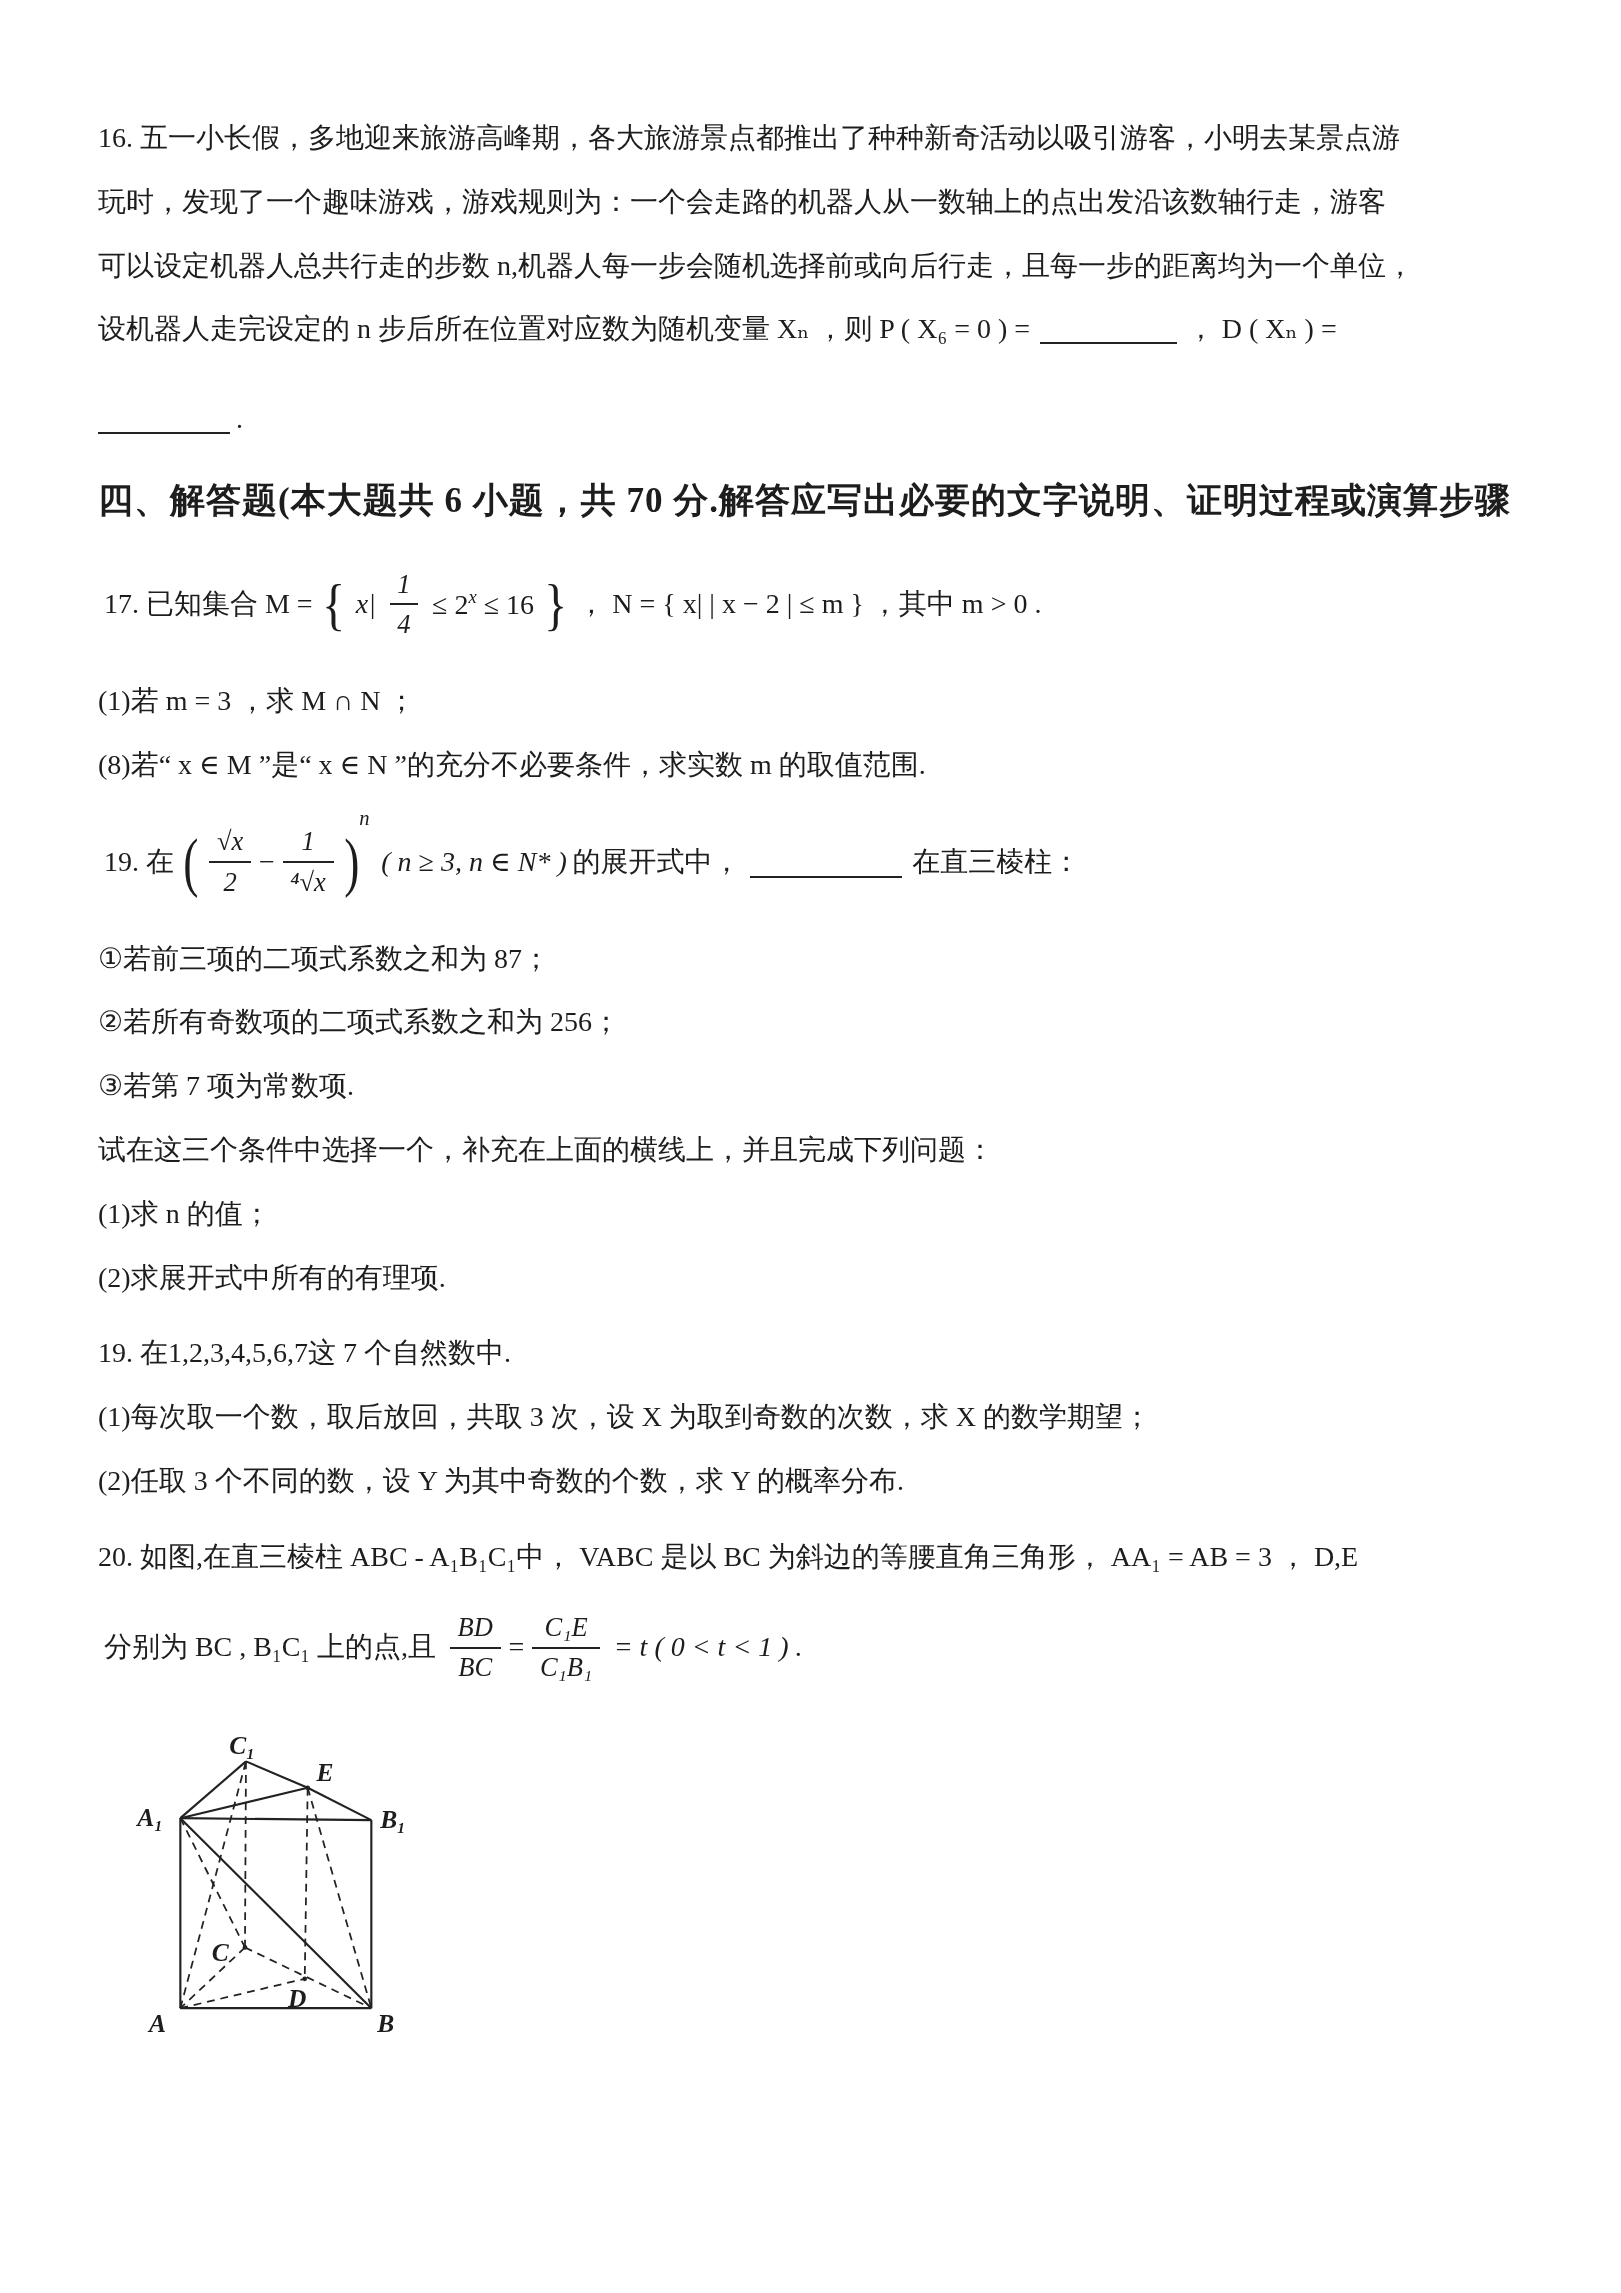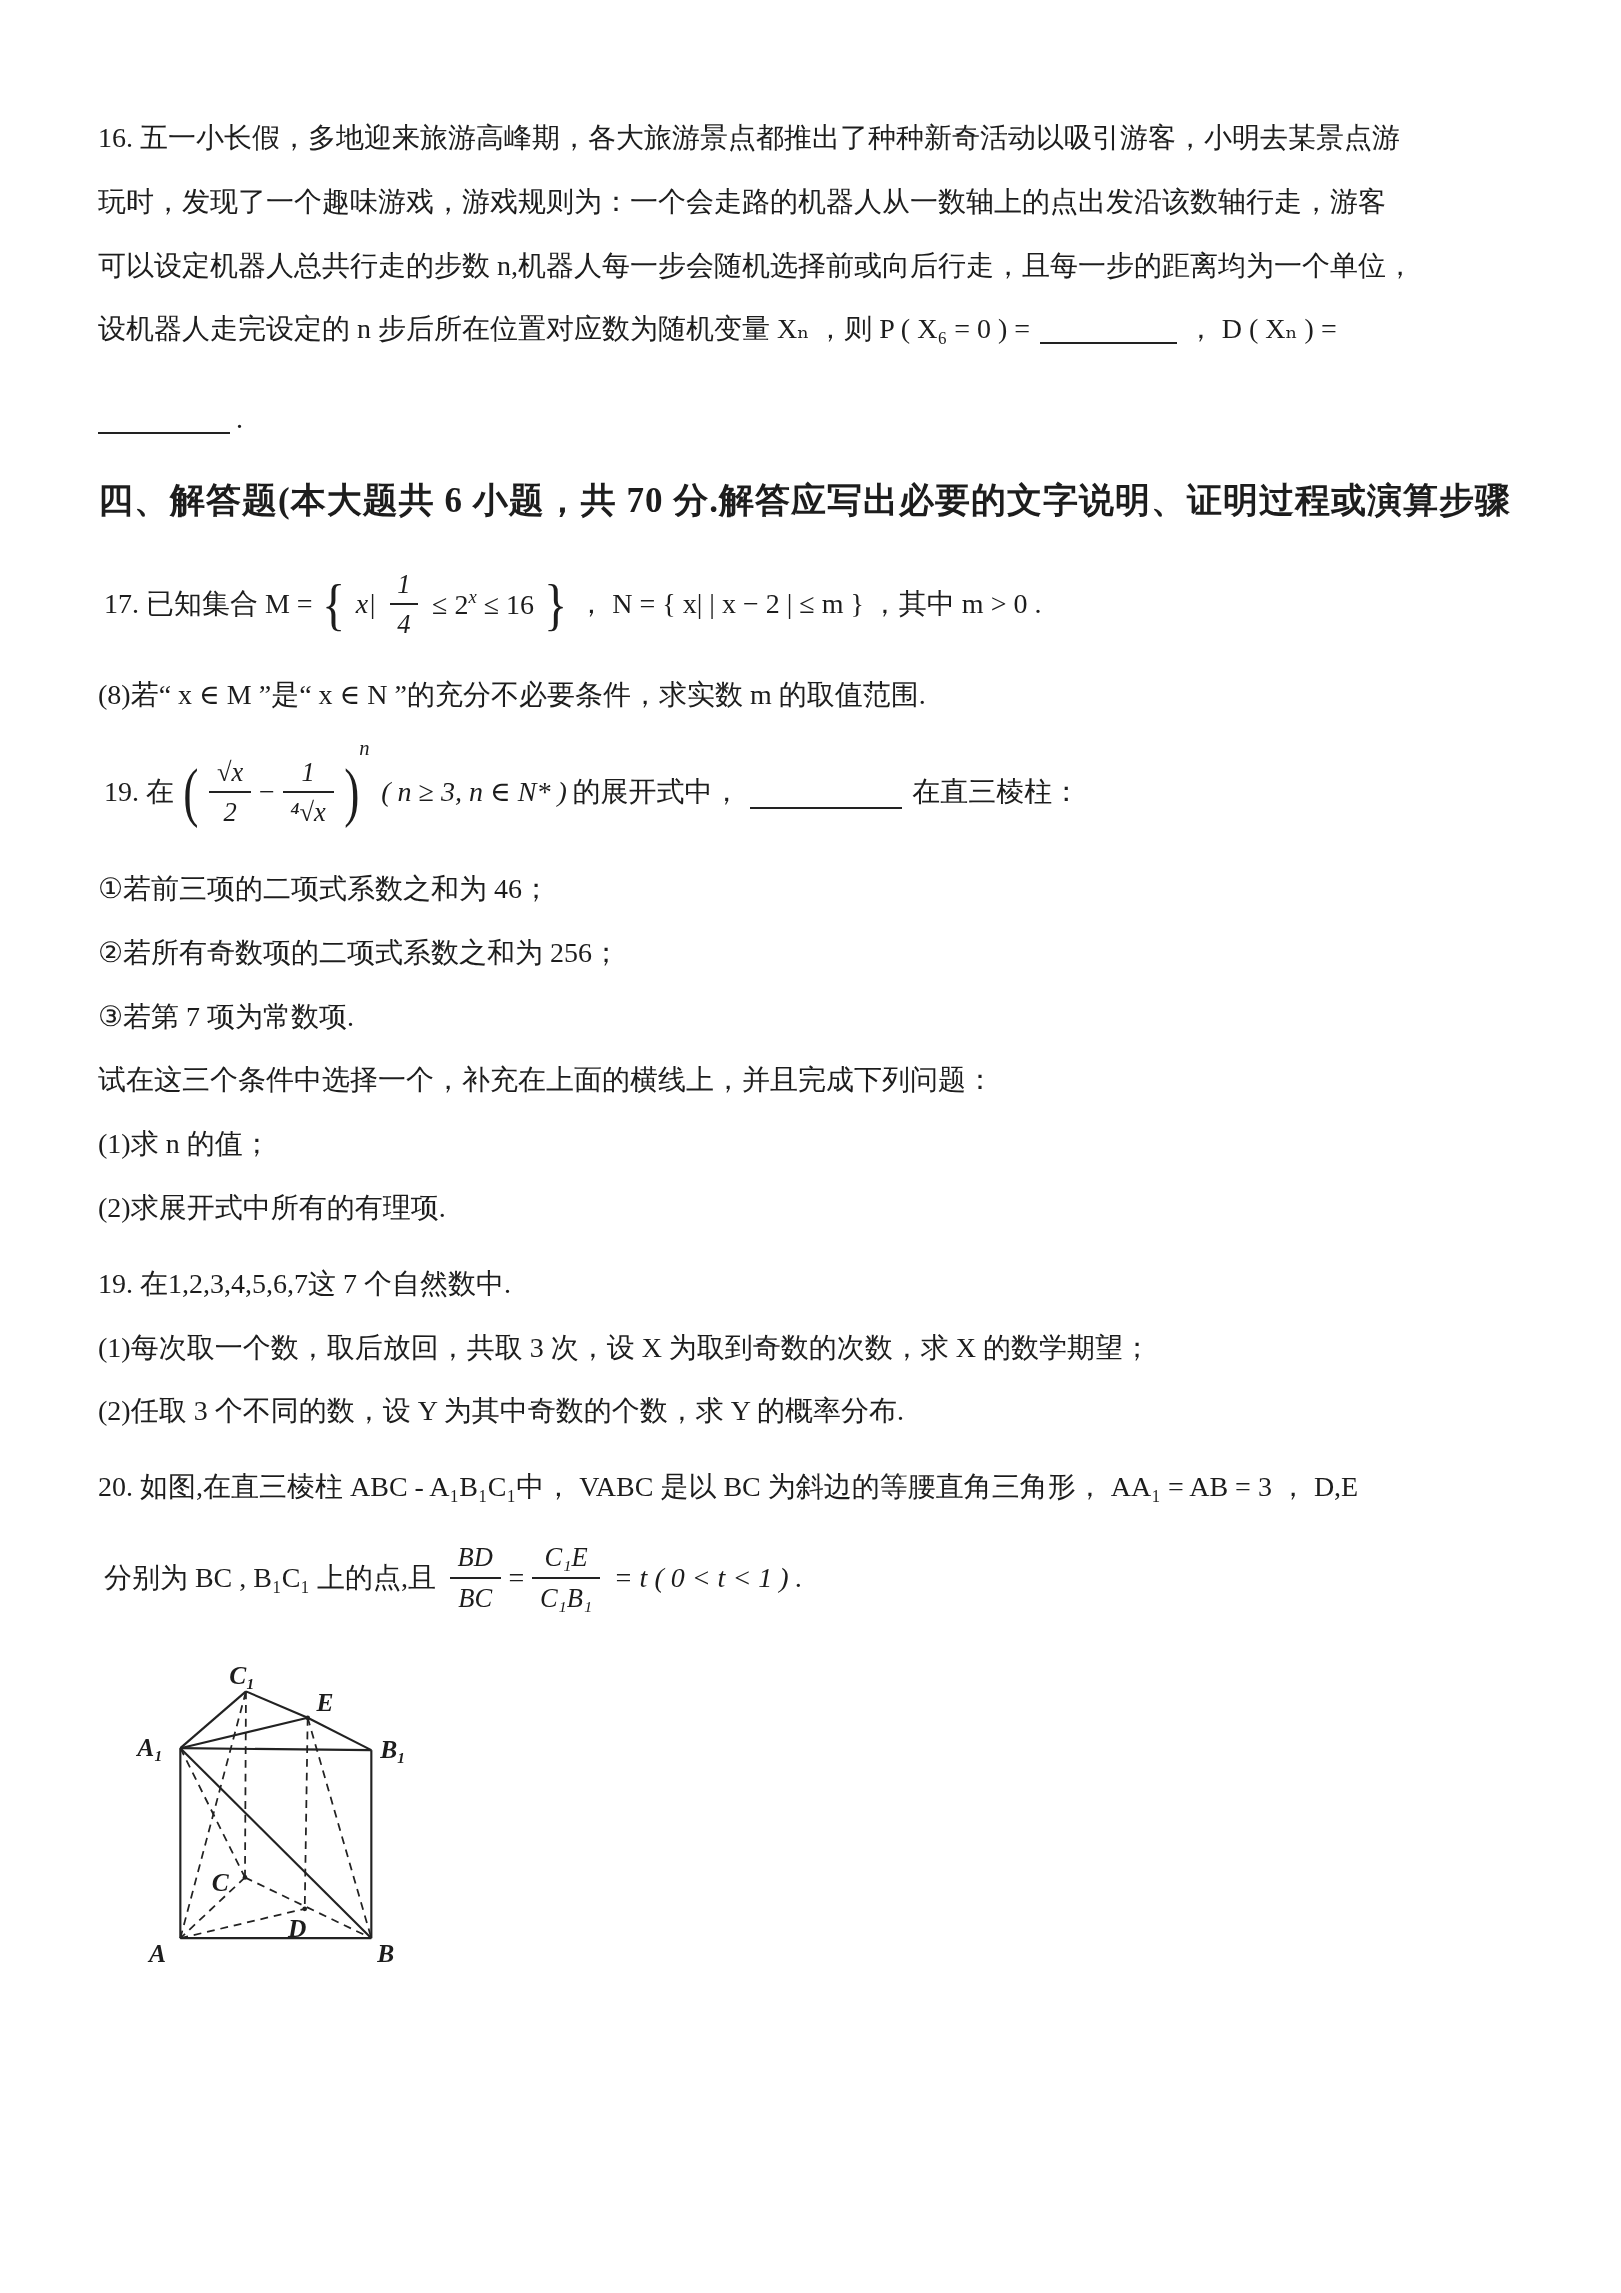--- a/index.html
+++ b/index.html
@@ -83,20 +83,21 @@
       <span class="brace">{</span>
       <span class="m-sp" style="font-style:italic">x|</span>
       <span class="frac">
           <span class="num">1</span>
           <span class="den">4</span>
         </span>
       <span class="m-sp"><span>≤ 2</span><sup class="supx">x</sup> <span>≤ 16</span></span>
       <span class="brace">}</span>
       <span class="m-sp">， N = { x| | x − 2 | ≤ m } ，其中 m &gt; 0 .</span>
     </div>
+    <p class="line gap-top-sm">(1)若 m = 3 ，求 M ∩ N ；</p>
     <p class="line">(8)若“ x ∈ M ”是“ x ∈ N ”的充分不必要条件，求实数 m 的取值范围.</p>
   </div>
 
   <div>
     <div class="mline tall gap-top-sm">
       <span class="m-sp">19. 在</span>
       <span class="paren">(</span>
       <span class="frac">
           <span class="num">√x</span>
           <span class="den">2</span>
@@ -106,21 +107,21 @@
           <span class="num">1</span>
           <span class="den">⁴√x</span>
         </span>
       <span class="paren">)</span>
       <sup class="paren-exp">n</sup>
       <span class="m-sp" style="font-style:italic">( n ≥ 3, n ∈ N* )</span>
       <span>的展开式中，</span>
       <span class="blank w155"></span>
       <span>在直三棱柱：</span>
     </div>
-    <p class="line gap-top-sm">①若前三项的二项式系数之和为 46；</p>
+    <p class="line gap-top-sm">①若前三项的二项式系数之和为 87；</p>
     <p class="line">②若所有奇数项的二项式系数之和为 256；</p>
     <p class="line">③若第 7 项为常数项.</p>
     <p class="line">试在这三个条件中选择一个，补充在上面的横线上，并且完成下列问题：</p>
     <p class="line">(1)求 n 的值；</p>
     <p class="line">(2)求展开式中所有的有理项.</p>
   </div>
 
   <div>
     <p class="line gap-top-md">19. 在1,2,3,4,5,6,7这 7 个自然数中.</p>
     <p class="line">(1)每次取一个数，取后放回，共取 3 次，设 X 为取到奇数的次数，求 X 的数学期望；</p>

